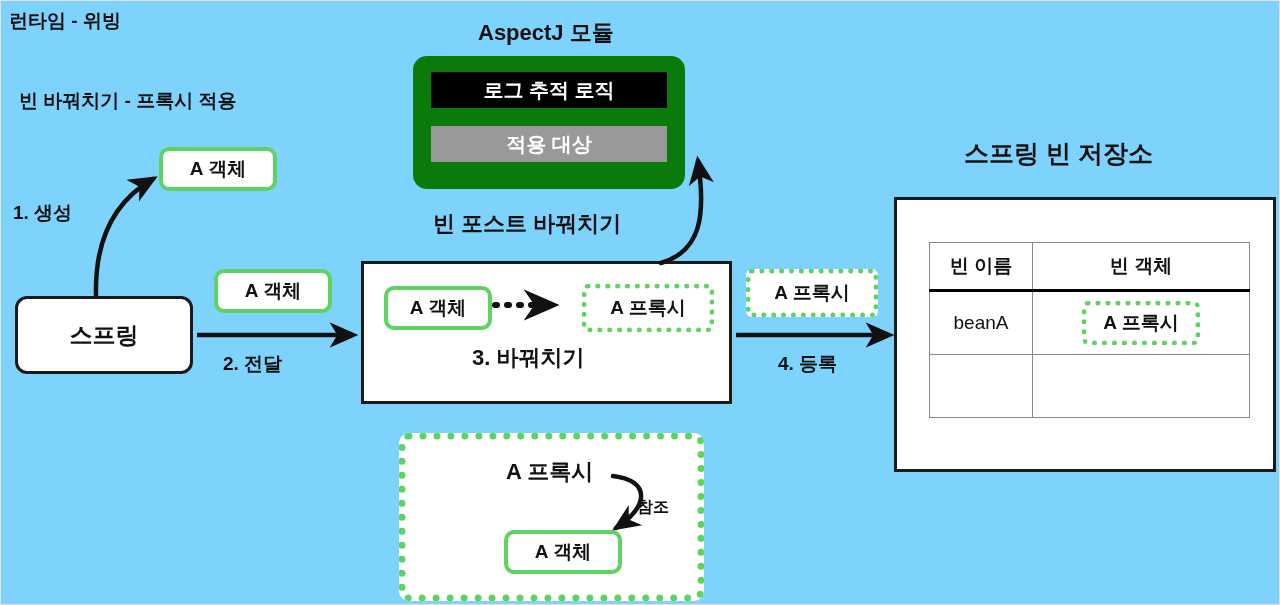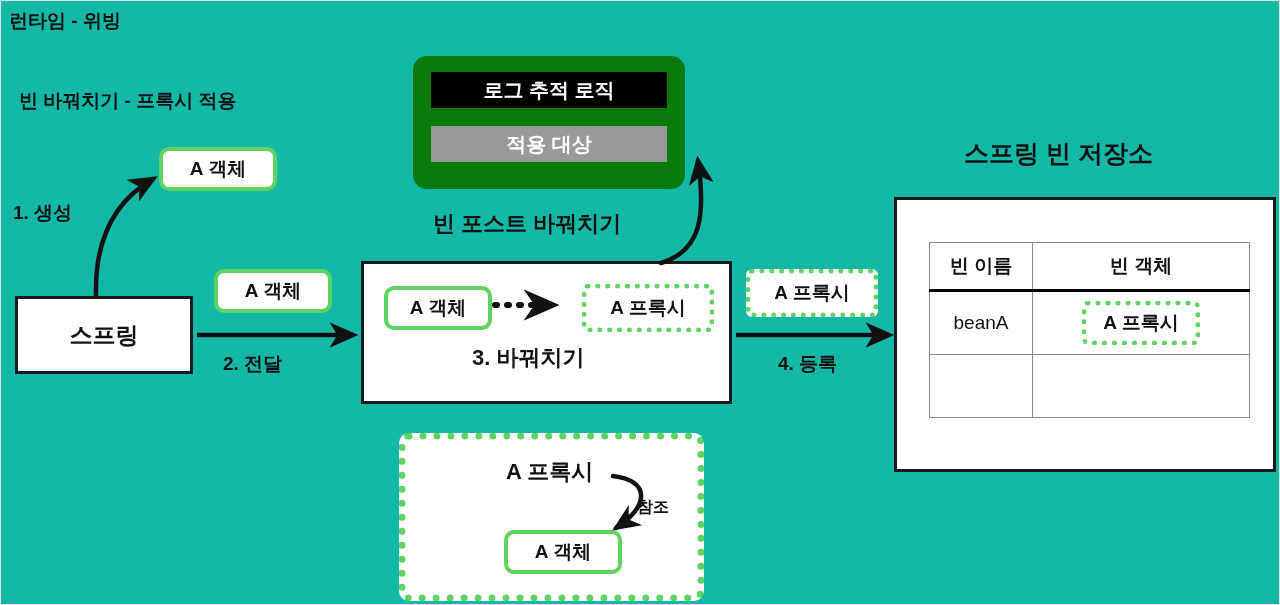--- a/index.html
+++ b/index.html
@@ -4,21 +4,21 @@
 <style>
   html, body {
     margin: 0;
     padding: 0;
     background: #ffffff;
   }
   #canvas {
     position: relative;
     width: 1280px;
     height: 605px;
-    background: #14b8a6;
+    background: #7dd3fc;
     border: 1px solid #e3e3e3;
     box-sizing: border-box;
     overflow: hidden;
     font-family: "Liberation Sans", "DejaVu Sans", sans-serif;
     color: #111111;
   }
   .abs { position: absolute; }
 
   
   .label {
@@ -62,21 +62,21 @@
     font-size: 19px;
     color: #111111;
     box-sizing: border-box;
     white-space: nowrap;
   }
 
   
   .box-round {
     position: absolute;
     border: 3px solid #1a1a1a;
-    border-radius: 0;
+    border-radius: 12px;
     background: #ffffff;
     display: flex;
     align-items: center;
     justify-content: center;
     font-weight: bold;
     font-size: 23px;
     box-sizing: border-box;
   }
   .box-rect {
     position: absolute;
@@ -164,20 +164,21 @@
   <div class="label t-step" style="left:12px; top:202px;">1. 생성</div>
 
   <div class="box-round" style="left:14px; top:295px; width:178px; height:78px;">
     <span>스프링</span>
   </div>
 
   <div class="green-solid" style="left:213px; top:268px; width:118px; height:44px;">A 객체</div>
 
   <div class="label t-step" style="left:222px; top:353px;">2. 전달</div>
 
+  <div class="label t-heading" style="left:477px; top:20px;">AspectJ 모듈</div>
 
   <div class="aspectj-module" style="left:412px; top:55px; width:272px; height:133px;">
     <div class="aspectj-inner aspectj-gray" style="left:18px; top:70px; width:236px; height:36px;">적용 대상</div>
     <div class="aspectj-inner aspectj-black" style="left:18px; top:16px; width:236px; height:36px;">로그 추적 로직</div>
   </div>
 
   <div class="label t-heading" style="left:432px; top:211px;">빈 포스트 바꿔치기</div>
 
   <div class="box-rect" style="left:360px; top:260px; width:371px; height:143px;">
     <div class="green-solid" style="left:20px; top:22px; width:108px; height:44px;">A 객체</div>

